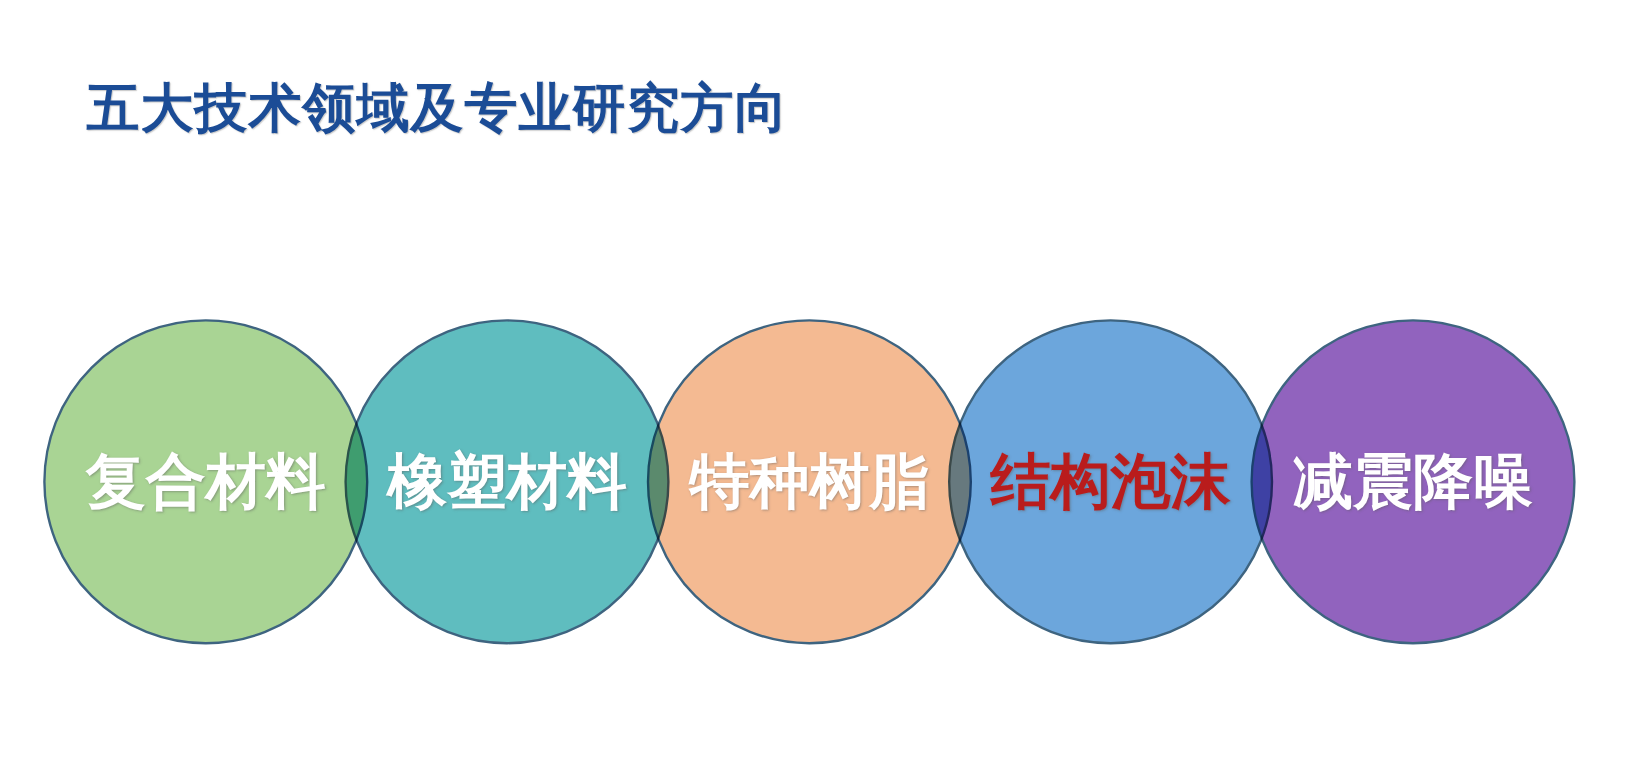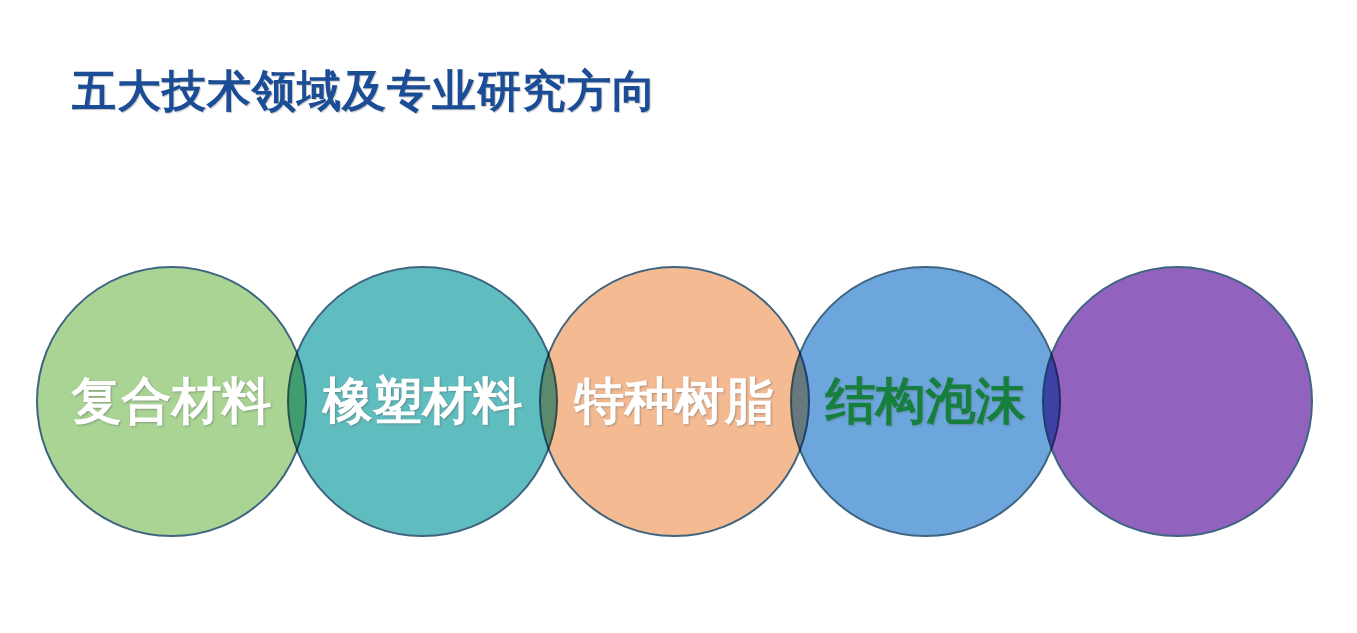--- a/index.html
+++ b/index.html
@@ -90,16 +90,17 @@
 
     <div class="venn-circle c1" style="background: rgb(169, 212, 148); border-color: rgb(62, 100, 128);"></div>
     <div class="venn-circle c2" style="background: rgb(95, 189, 191); border-color: rgb(62, 100, 128);"></div>
     <div class="venn-circle c3" style="background: rgb(244, 186, 146); border-color: rgb(62, 100, 128);"></div>
     <div class="venn-circle c4" style="background: rgb(108, 166, 220); border-color: rgb(62, 100, 128);"></div>
     <div class="venn-circle c5" style="background: rgb(145, 99, 190); border-color: rgb(62, 100, 128);"></div>
 
     <div class="venn-label c1" style="color: rgb(255, 255, 255);">复合材料</div>
     <div class="venn-label c2" style="color: rgb(255, 255, 255);">橡塑材料</div>
     <div class="venn-label c3" style="color: rgb(255, 255, 255);">特种树脂</div>
-    <div class="venn-label c4" style="color: #15803d;">结构泡沫</div>
+    <div class="venn-label c4" style="color: #b91c1c;">结构泡沫</div>
+    <div class="venn-label c5" style="color: rgb(255, 255, 255);">减震降噪</div>
 
   </div>
 </div>
 
 </body></html>

